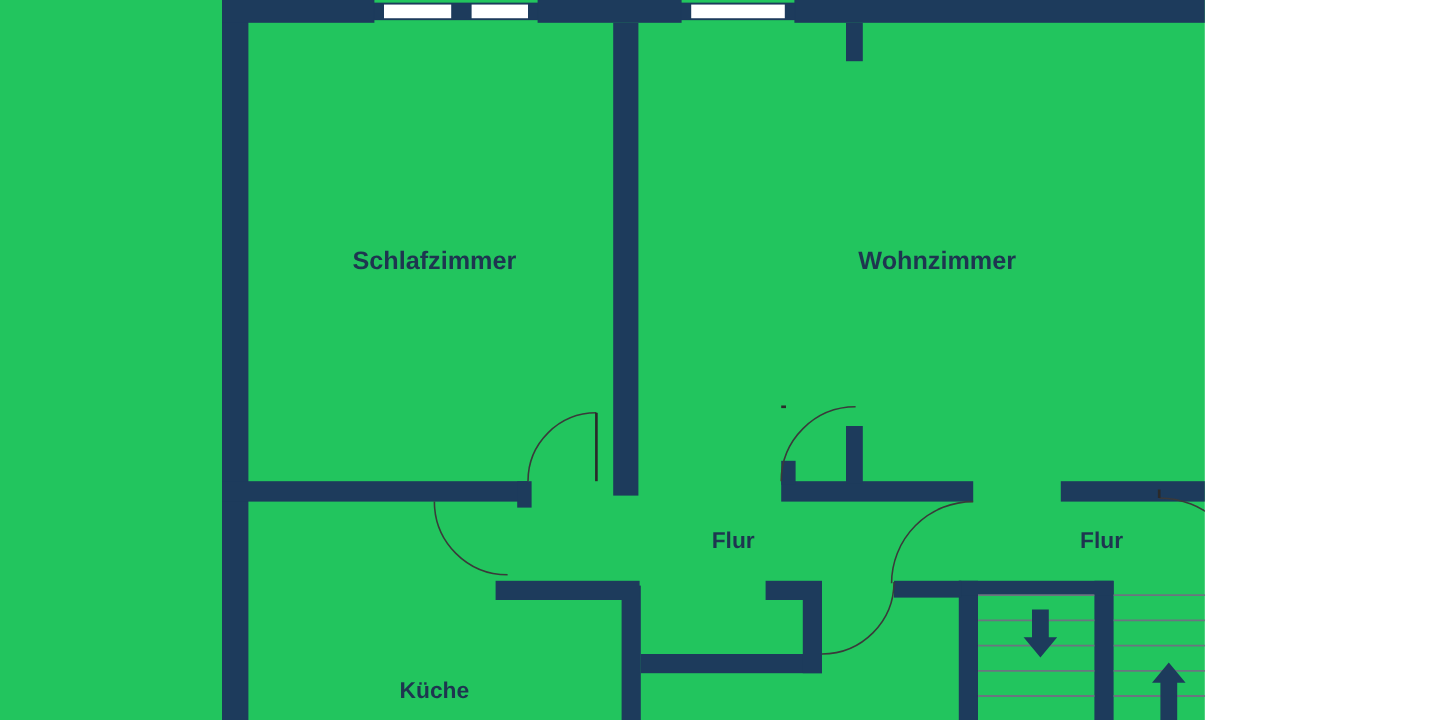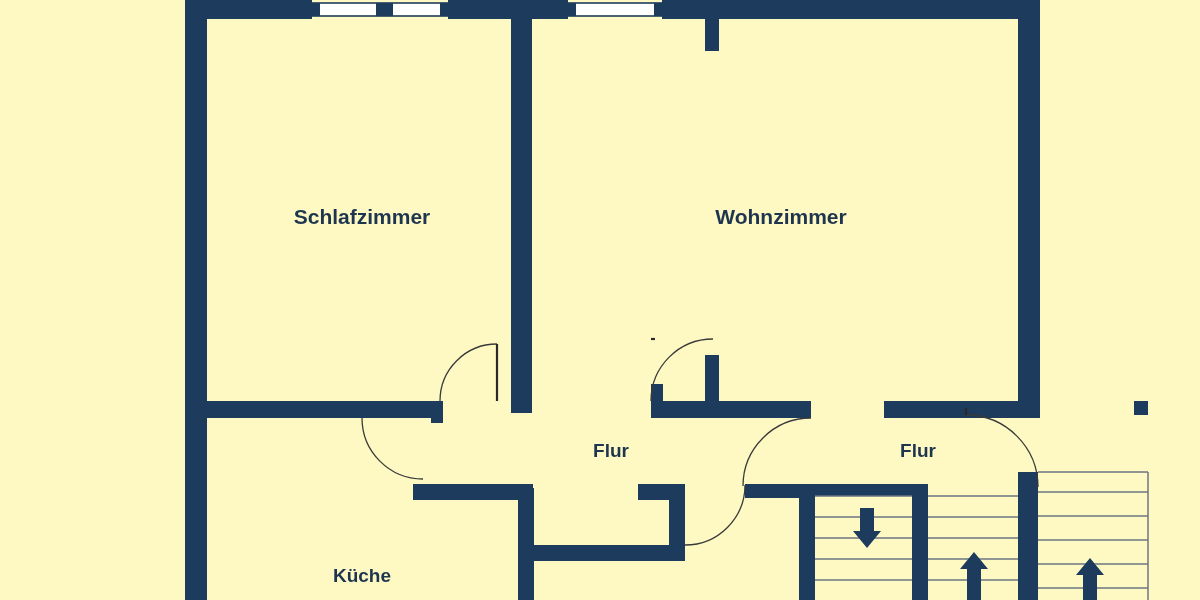--- a/index.html
+++ b/index.html
@@ -6,23 +6,23 @@
   html, body {
     margin: 0;
     padding: 0;
     background: #ffffff;
   }
   body {
     font-family: "Liberation Sans", sans-serif;
   }
   #floorplan-root {
     position: relative;
-    width: 1200px;
+    width: 1004px;
     height: 600px;
-    background: #fef9c3;
+    background: #22c55e;
     overflow: hidden;
   }
   #floorplan-svg {
     display: block;
     width: 1200px;
     height: 600px;
   }
   .room-label {
     font-family: "Liberation Sans", sans-serif;
     font-weight: 600;

